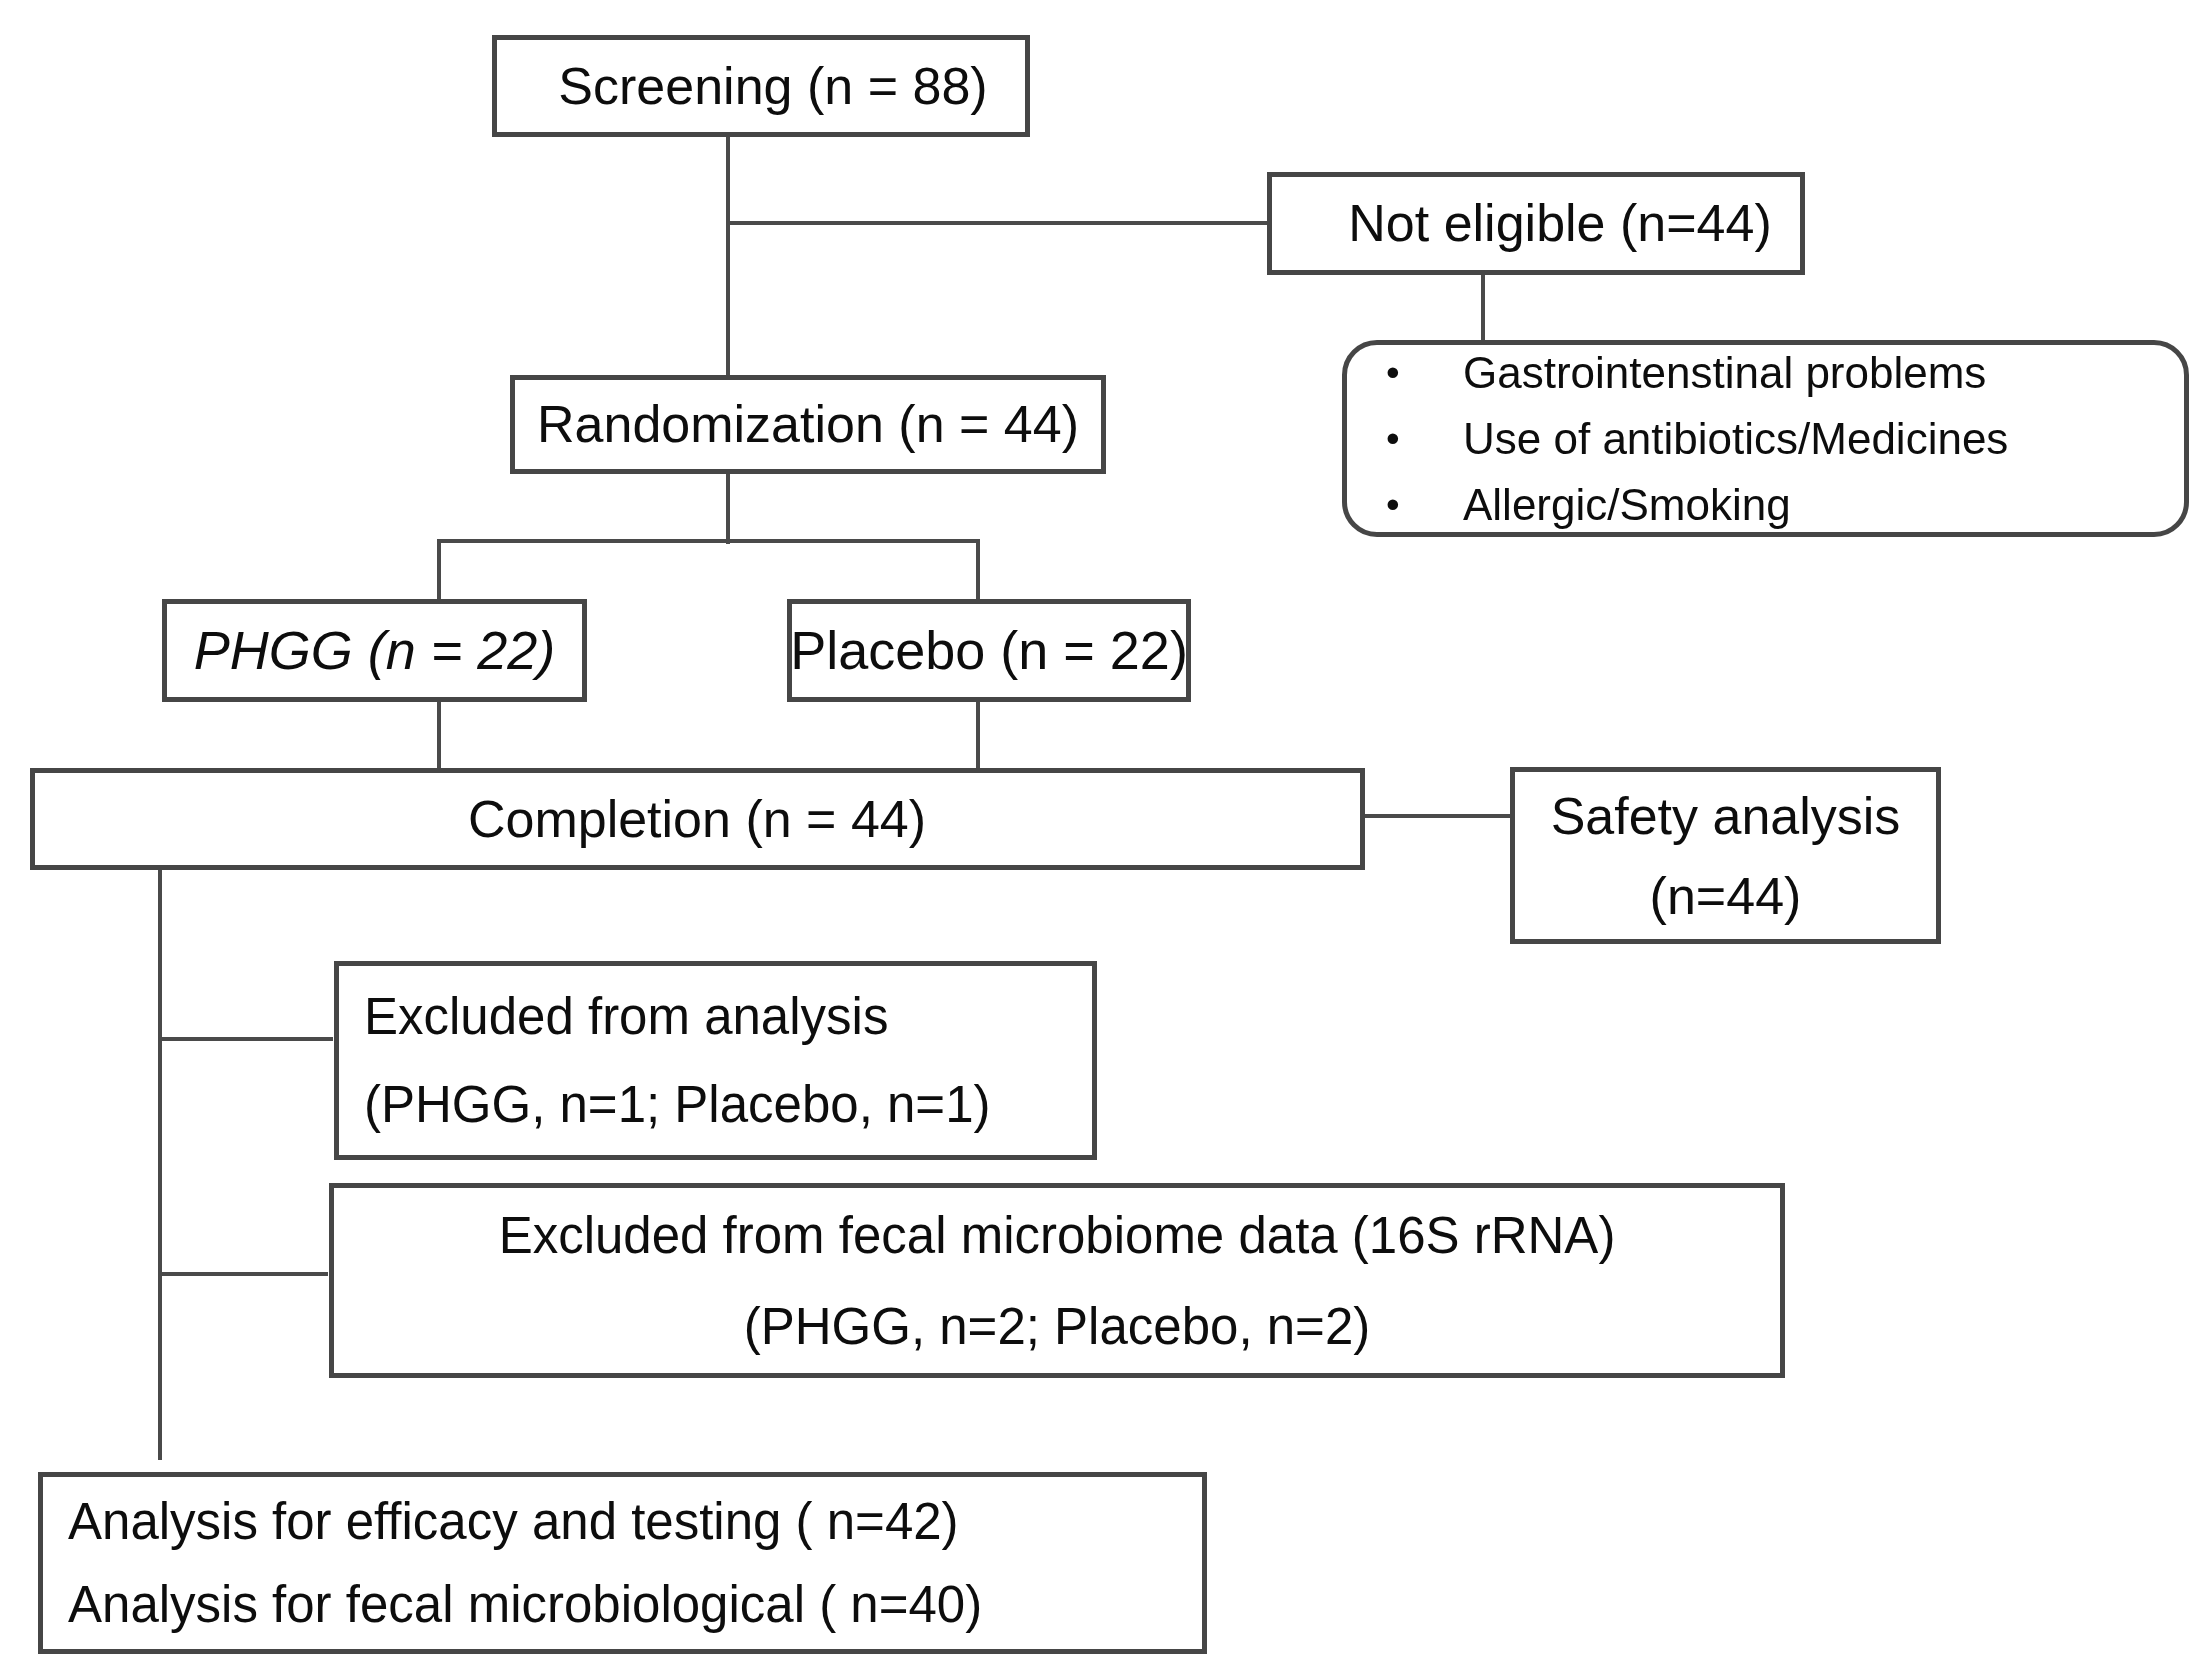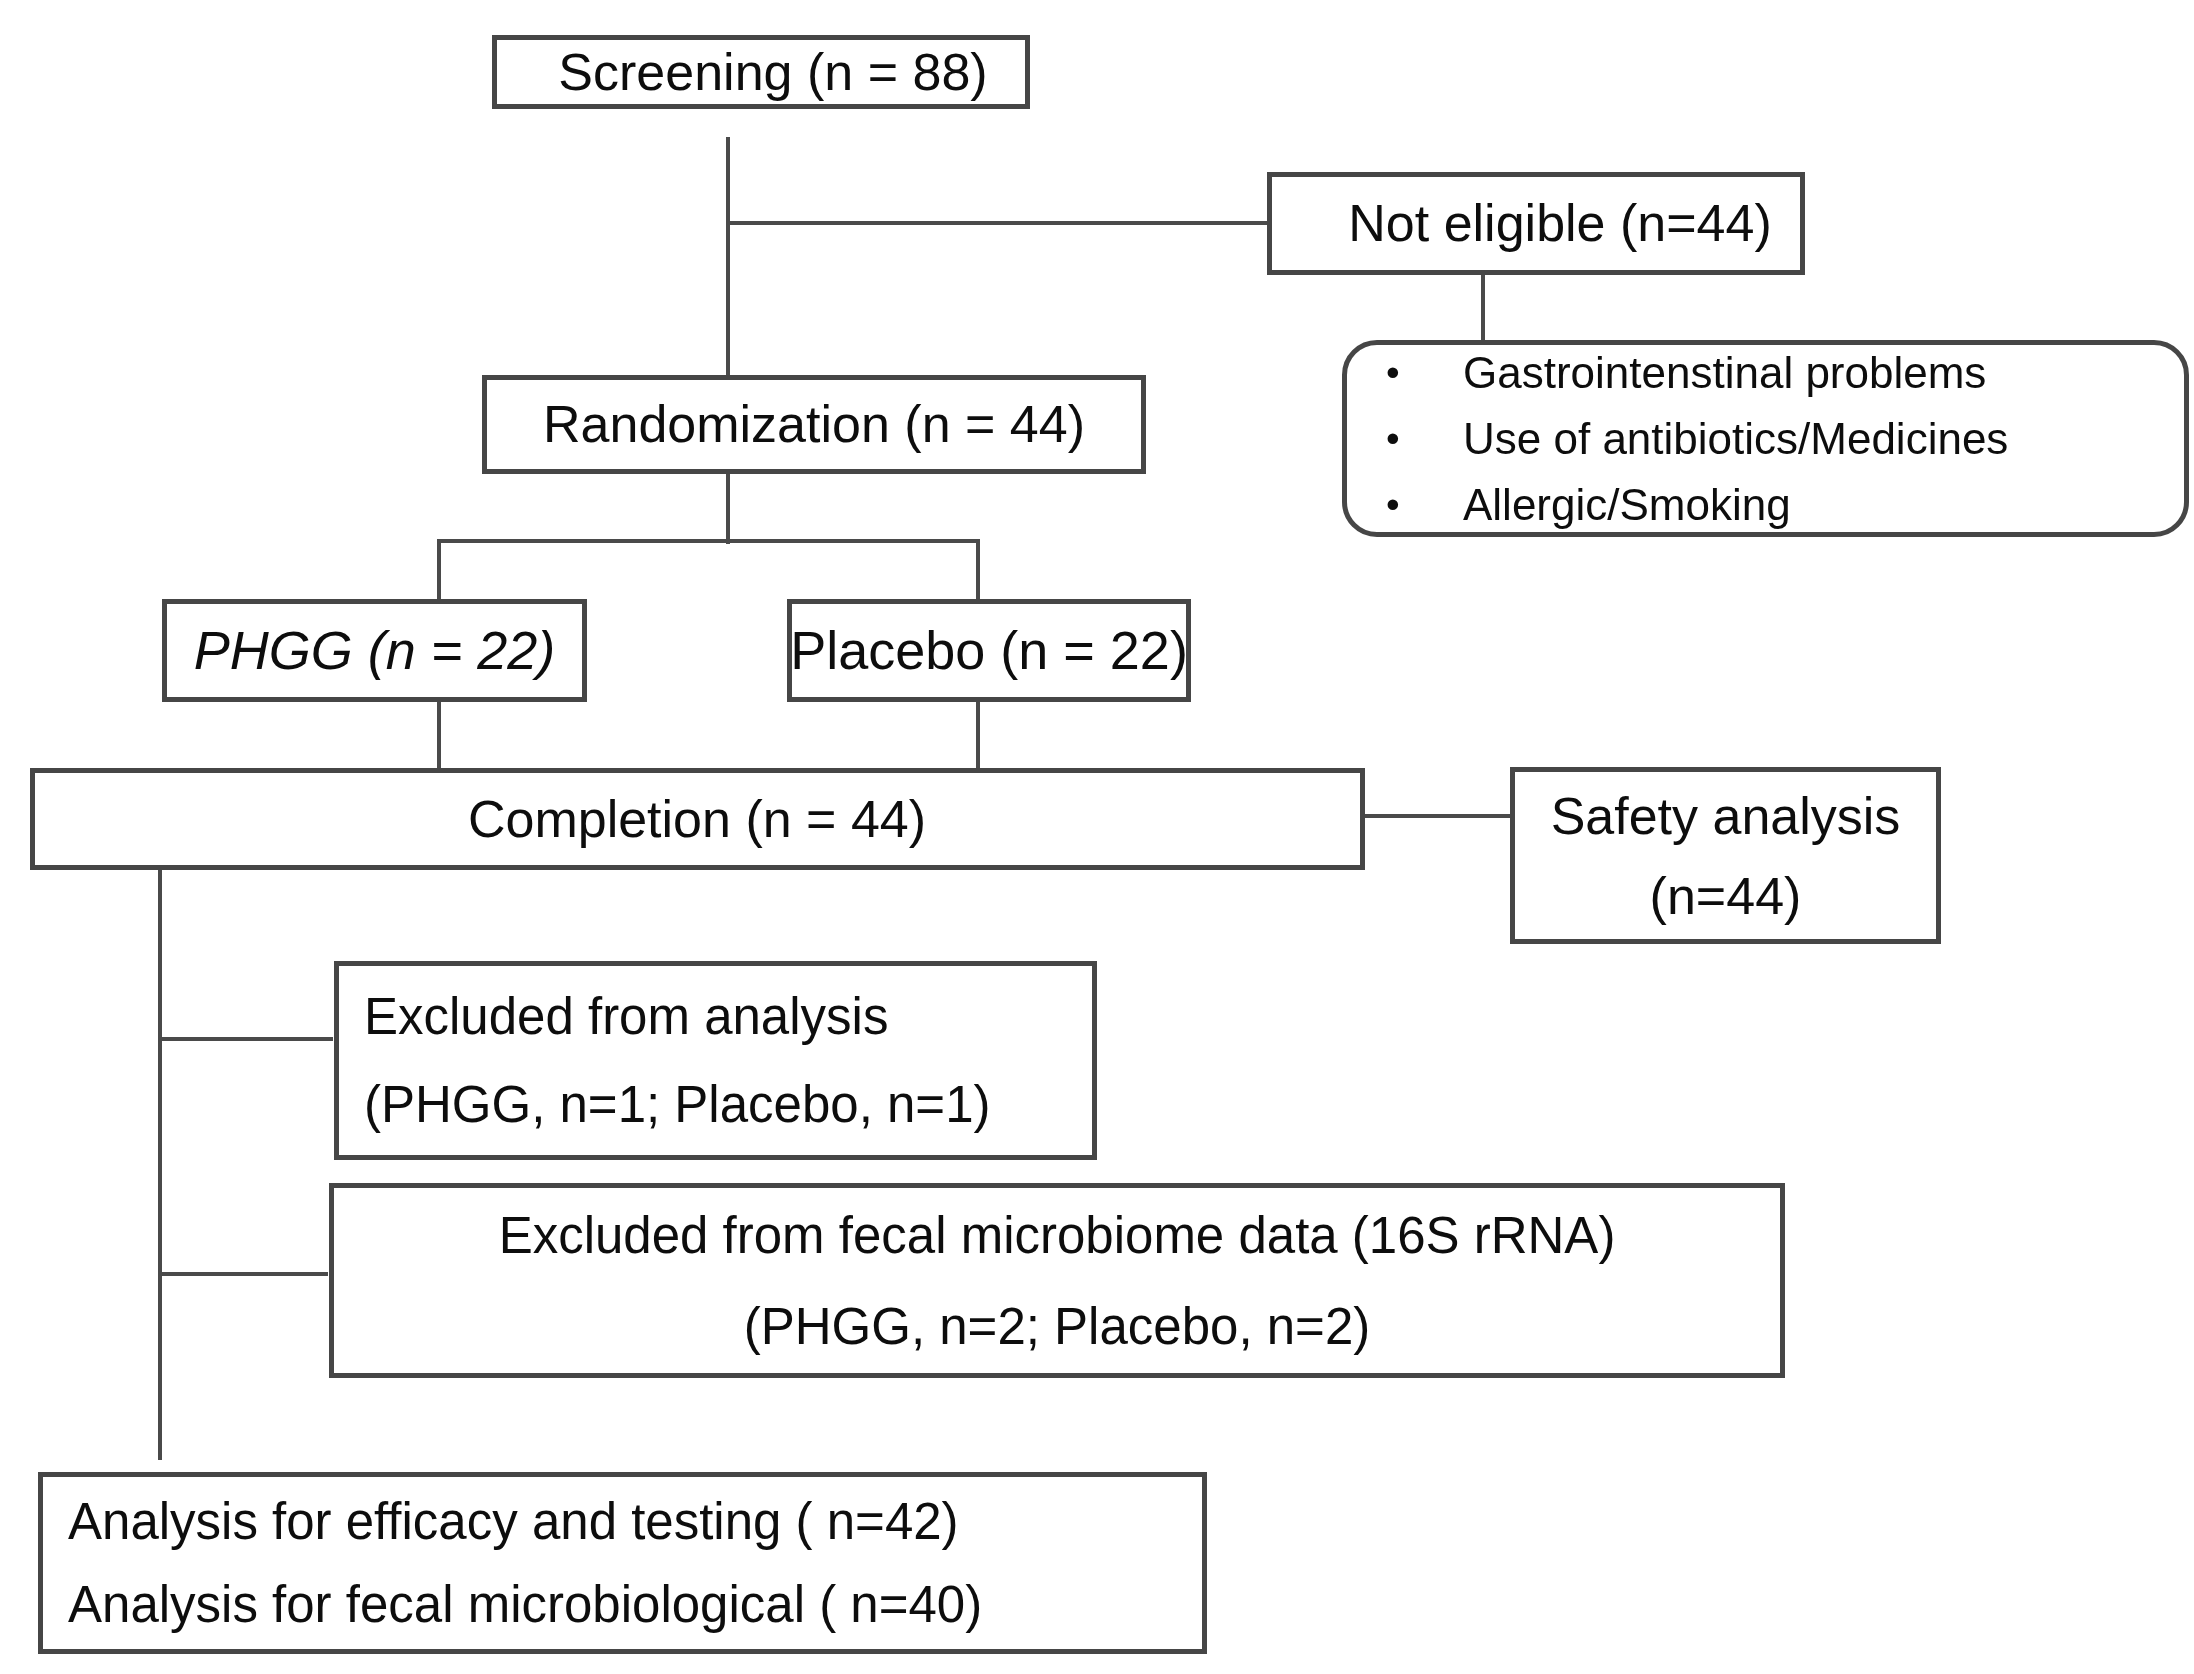--- a/index.html
+++ b/index.html
@@ -21,24 +21,24 @@
     justify-content:center;
     font-size:52px;
     line-height:1.25;
     white-space:nowrap;
   }
   .center{align-items:center;text-align:center;}
   .leftalign{align-items:flex-start;text-align:left;padding-left:25px;padding-right:8.4px;margin-top:16px;}
   .rounded{border-radius:35px;margin-left:22px;}
   .conn{position:absolute;background:#4a4a4a;}
   
-  #box-screening     {left:492px;  top:35px;   width:538px;  height:74px;padding-left:24px;}
+  #box-screening     {left:492px;  top:35px;   width:538px;  height:102px;padding-left:24px;}
   #box-noteligible   {left:1267px; top:172px;  width:538px;  height:103px;padding-left:48px;}
   #box-reasons       {left:1320px; top:340px;  width:847px; height:197px; font-size:44px;}
-  #box-randomization {left:482px;  top:375px;  width:664px;  height:99px;}
+  #box-randomization {left:510px;  top:375px;  width:596px;  height:99px;}
   #box-phgg          {left:162px;  top:599px;  width:425px;  height:103px; font-size:54px;font-style:italic;}
   #box-placebo       {left:787px;  top:599px;  width:404px;  height:103px; font-size:54px;}
   #box-completion    {left:29.5px;   top:768px;  width:1335px; height:102px;}
   #box-safety        {left:1510px; top:767px;  width:431px;  height:177px; line-height:80px;}
   #box-excl-analysis {left:334px;  top:945px; width:763px;  height:199px; font-size:51px; line-height:88px;}
   #box-excl-fecal    {left:329px;  top:1183px; width:1456px; height:195px; font-size:51px; line-height:91px;}
   #box-final         {left:38px;   top:1456px; width:1169px; height:182px; font-size:51px; line-height:83px;}
   
   #box-reasons ul{list-style:none;margin:0;padding:0;}
   #box-reasons li{position:relative;padding-left:116px;line-height:66px;}

